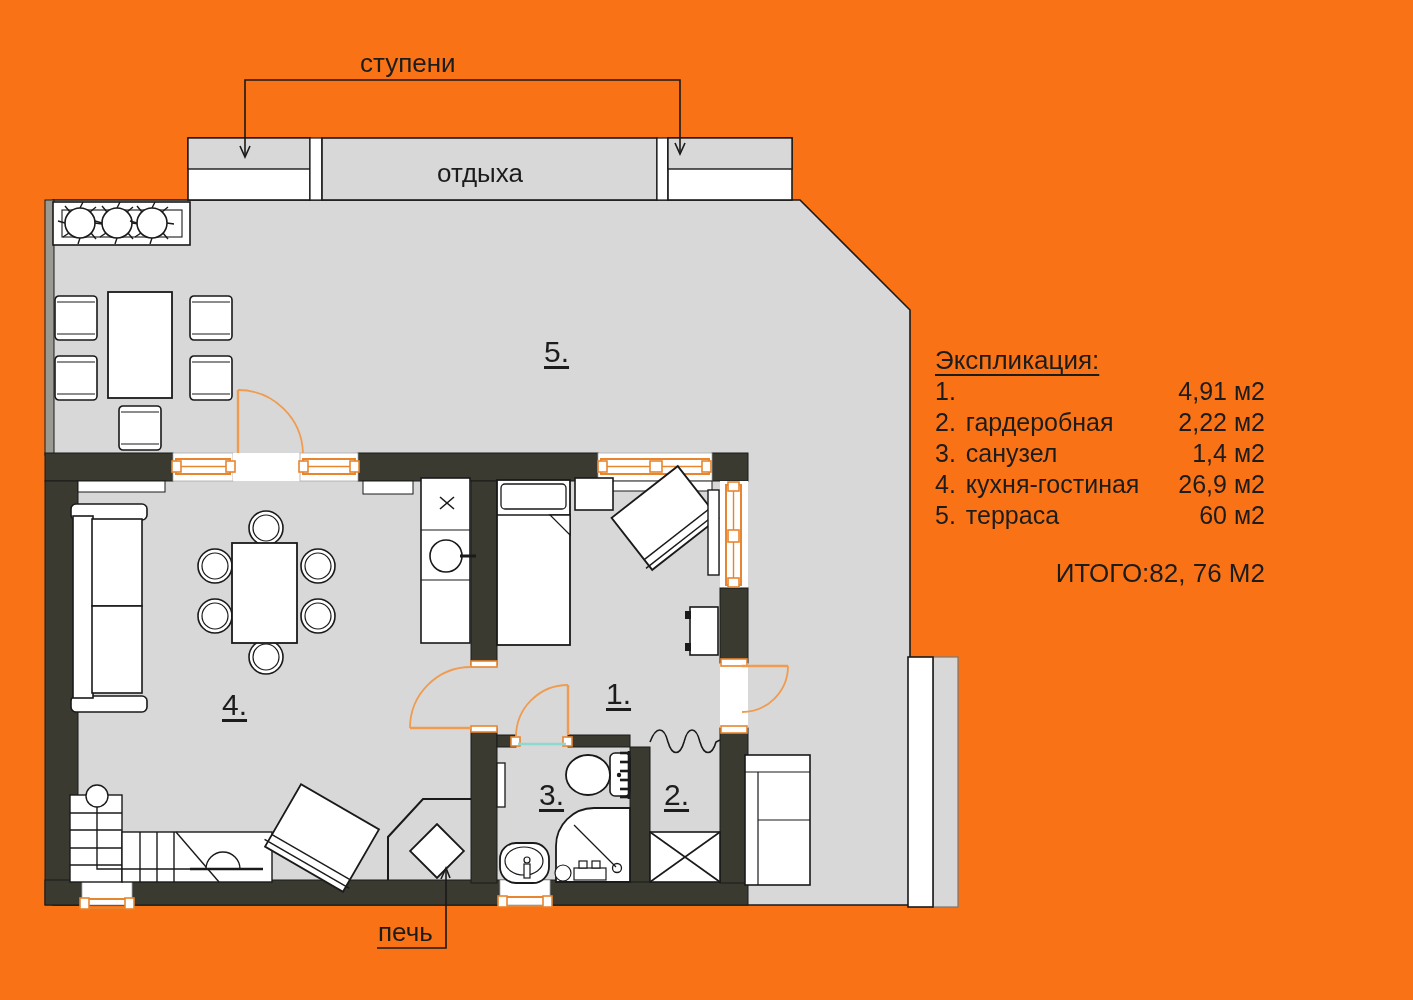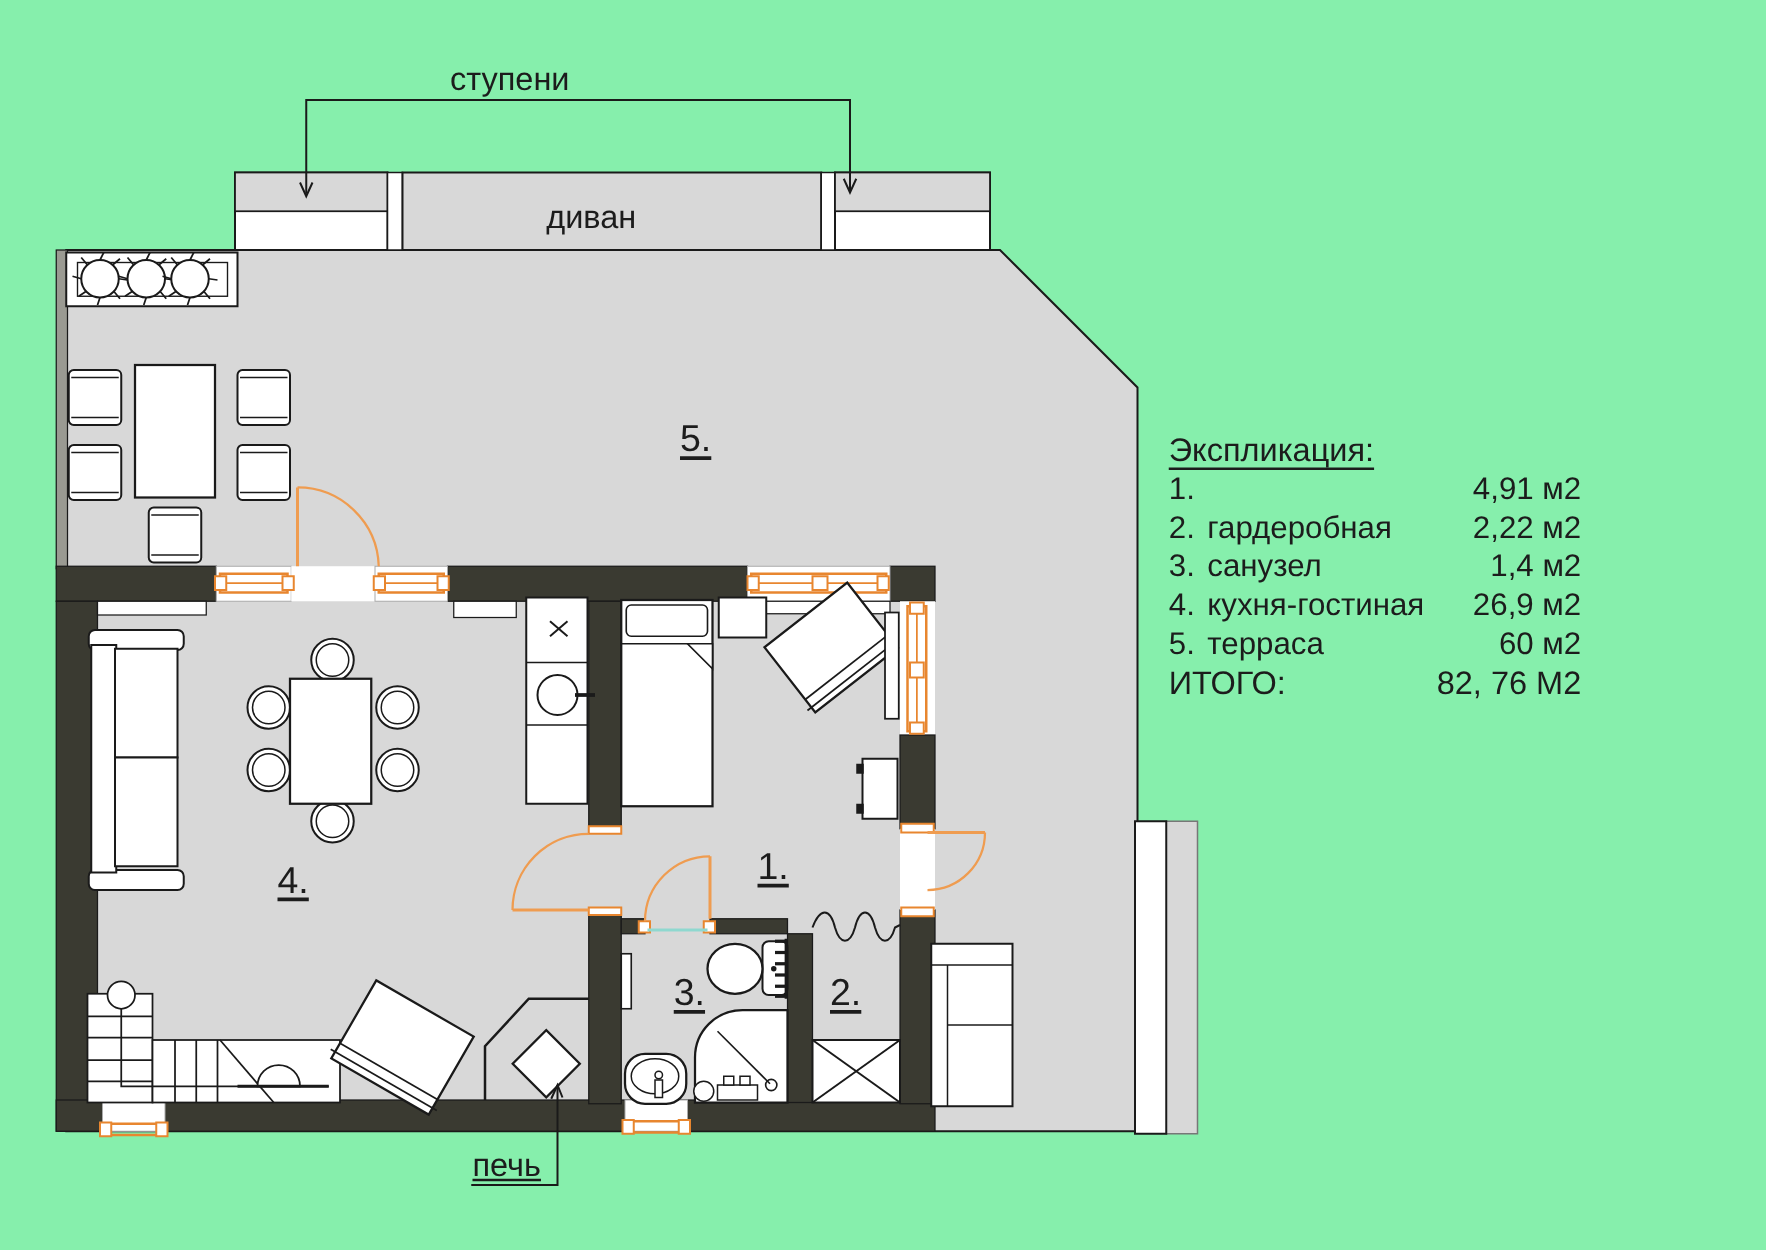--- a/index.html
+++ b/index.html
@@ -1,27 +1,27 @@
 <!DOCTYPE html>
 <html><head>
 <meta charset="utf-8">
 <style>
   html,body{margin:0;padding:0;background:#ffffff;}
-  .stage{position:relative;width:1413px;height:1000px;background:#86efac;overflow:hidden;
+  .stage{position:relative;width:1413px;height:1000px;background:#f97316;overflow:hidden;
          font-family:"Liberation Sans", sans-serif;color:#1c1c1c;}
   .stage svg{position:absolute;left:0;top:0;}
   .lbl{position:absolute;white-space:nowrap;color:#1c1c1c;}
   .lbl.plain{font-size:26px;}
   .room-num{font-size:30px;text-decoration:underline;text-underline-offset:4px;}
   .legend{position:absolute;left:935px;top:345px;width:330px;font-size:25px;}
   .legend .title{font-size:26px;text-decoration:underline;text-underline-offset:5px;}
   .legend .row{display:flex;justify-content:space-between;line-height:31px;}
   .legend .left{display:flex;}
   .legend .num{margin-right:10px;}
-  .legend .total{display:flex;justify-content:space-between;font-size:26px;}
+  .legend .total{display:flex;justify-content:flex-end;margin-top:27px;font-size:26px;}
   .pech{font-size:26px;}
 </style>
 </head>
 <body>
 
 <div class="stage">
 
 <svg width="1413" height="1000" viewBox="0 0 1413 1000">
   <defs>
     <g id="plant">
@@ -305,27 +305,27 @@
 
   <g fill="#fff" stroke="#1a1a1a" stroke-width="1.6">
     <rect x="745" y="755" width="65" height="130"></rect>
     <line x1="745" y1="772" x2="810" y2="772" stroke-width="1.2"></line>
     <line x1="758" y1="772" x2="758" y2="885" stroke-width="1.2"></line>
     <line x1="758" y1="820" x2="810" y2="820" stroke-width="1.2"></line>
   </g>
 </svg>
 
 <span class="lbl plain" style="left:360px;top:48px;">ступени</span>
-<span class="lbl plain" style="left:437px;top:158px;">диван</span>
+<span class="lbl plain" style="left:437px;top:158px;">отдыха</span>
 <span class="lbl room-num" style="left:544px;top:335px;">5.</span>
 <span class="lbl room-num" style="left:222px;top:688px;">4.</span>
 <span class="lbl room-num" style="left:606px;top:677px;">1.</span>
 <span class="lbl room-num" style="left:539px;top:778px;">3.</span>
 <span class="lbl room-num" style="left:664px;top:778px;">2.</span>
-<span class="lbl pech" style="left:378px;top:917px;text-decoration:underline;">печь</span>
+<span class="lbl pech" style="left:378px;top:917px;">печь</span>
 
 <div class="legend">
   <div class="title">Экспликация:</div>
   <div class="row">
     <span class="left">
           <span class="num">1.</span>
         </span>
     <span>4,91 м2</span>
   </div>
   <div class="row">

